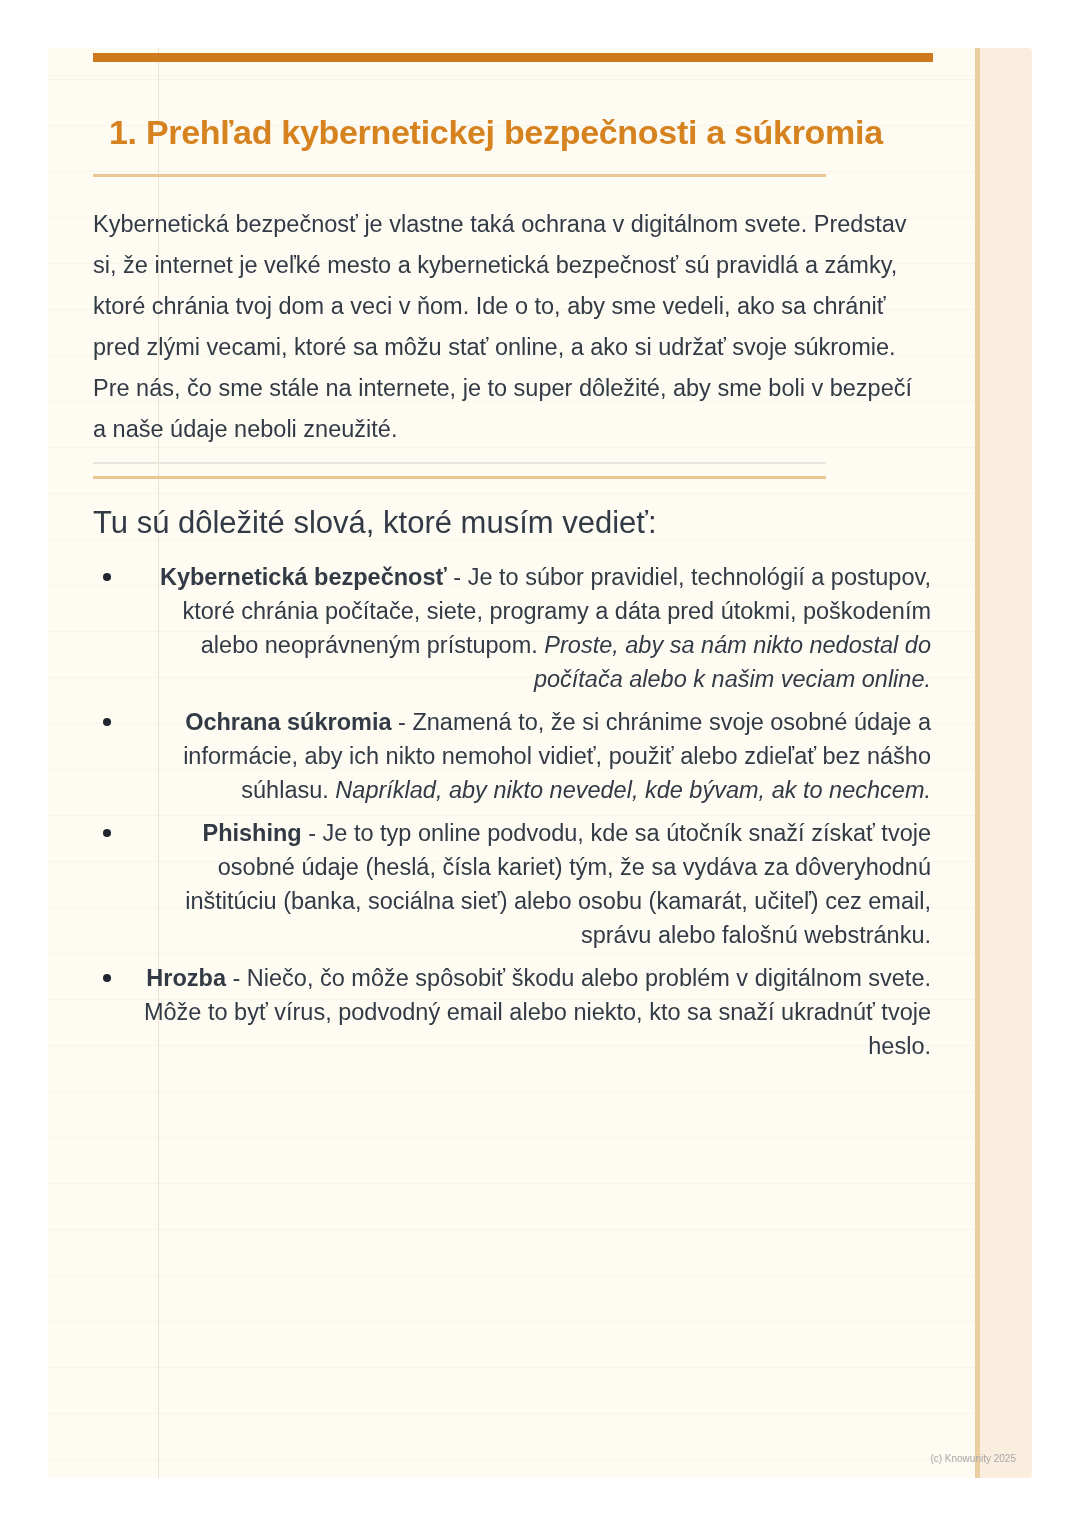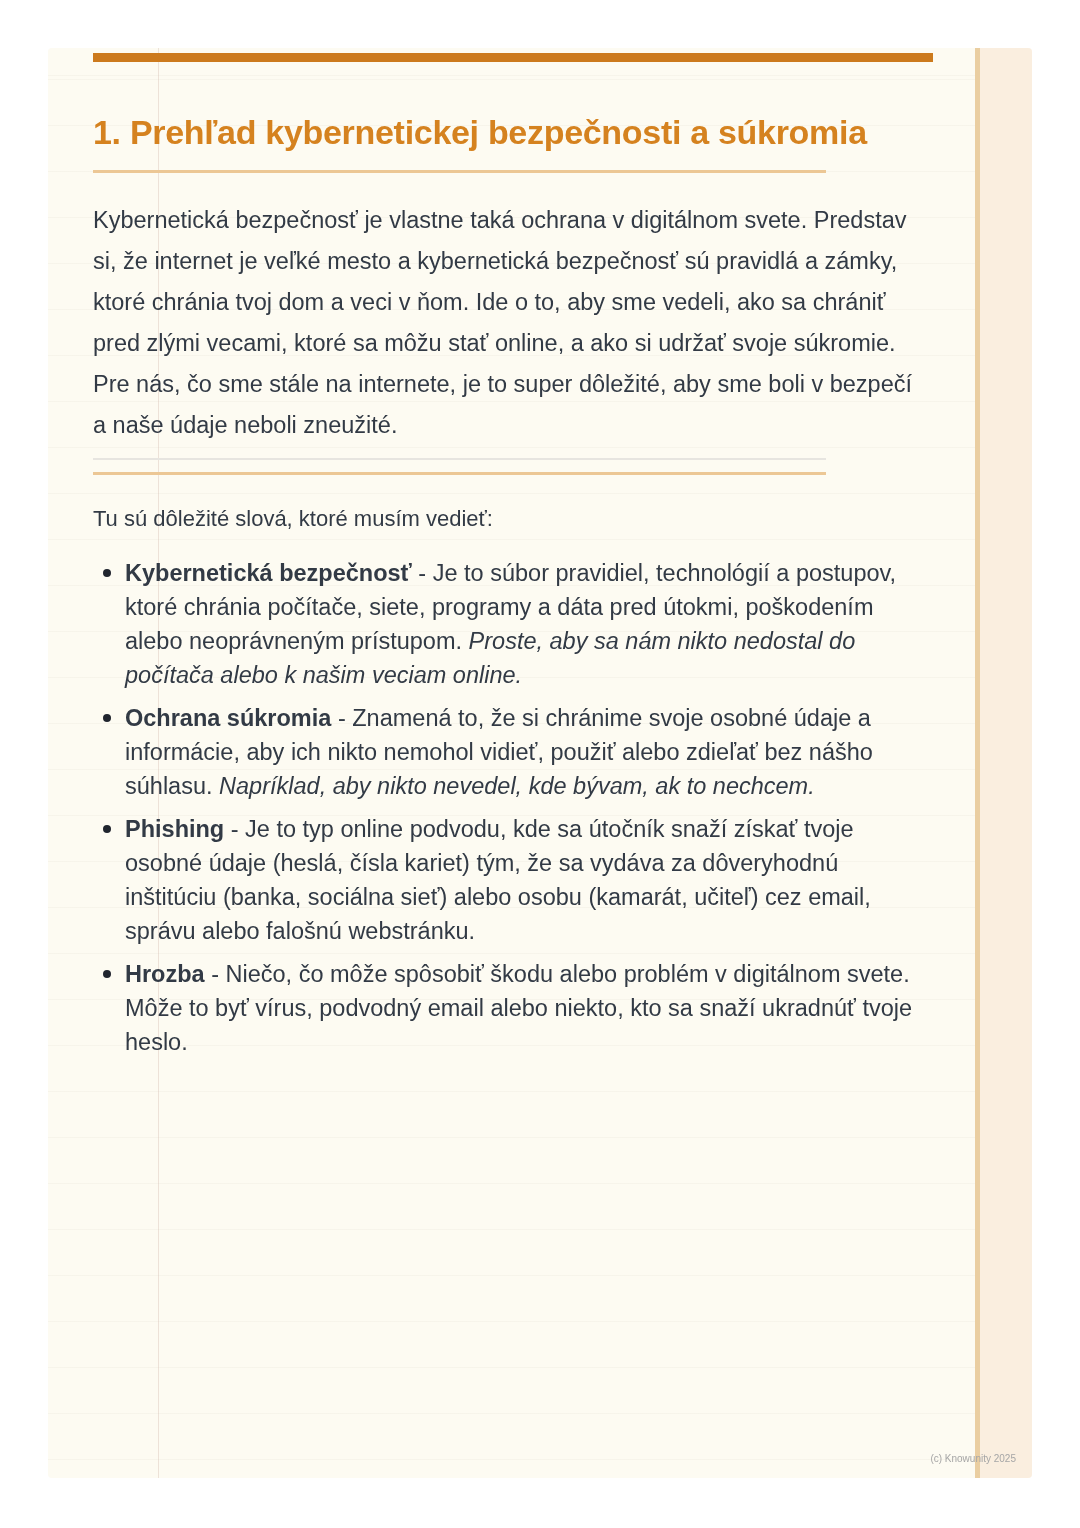--- a/index.html
+++ b/index.html
@@ -55,21 +55,21 @@
     letter-spacing: -0.5px;
   }
   .title-rule {
     margin-top: 5px;
     width: 840px;
     height: 9px;
     background: #CC7A1D;
     border: none;
   }
   .section-heading {
-    margin: 0;
+    margin: 16px;
     font-size: 34px;
     line-height: 52px;
     font-weight: 700;
     color: #D5821F;
     letter-spacing: -0.3px;
   }
   .section-heading.first { margin-top: 44px; }
   .section-heading.second { margin-top: 42px; }
   .heading-underline {
     margin-top: 12px;
@@ -87,29 +87,30 @@
   }
   .divider {
     margin-top: 12px;
     width: 733px;
     height: 2px;
     background: #E7E5E0;
     border: none;
   }
   .intro-line {
     margin: 26px 0 0 0;
-    font-size: 22px;
+    font-size: 31px;
     line-height: 36.5px;
     color: #323A45;
   }
   ul.terms {
     margin: 18px 0 0 0;
     padding: 0;
     list-style: none;
     width: 838px;
+    text-align: right;
   }
   ul.terms li {
     position: relative;
     padding-left: 32px;
     font-size: 23.5px;
     line-height: 34px;
     color: #323A45;
   }
   ul.terms li + li { margin-top: 9px; }
   .bullet-dot {

